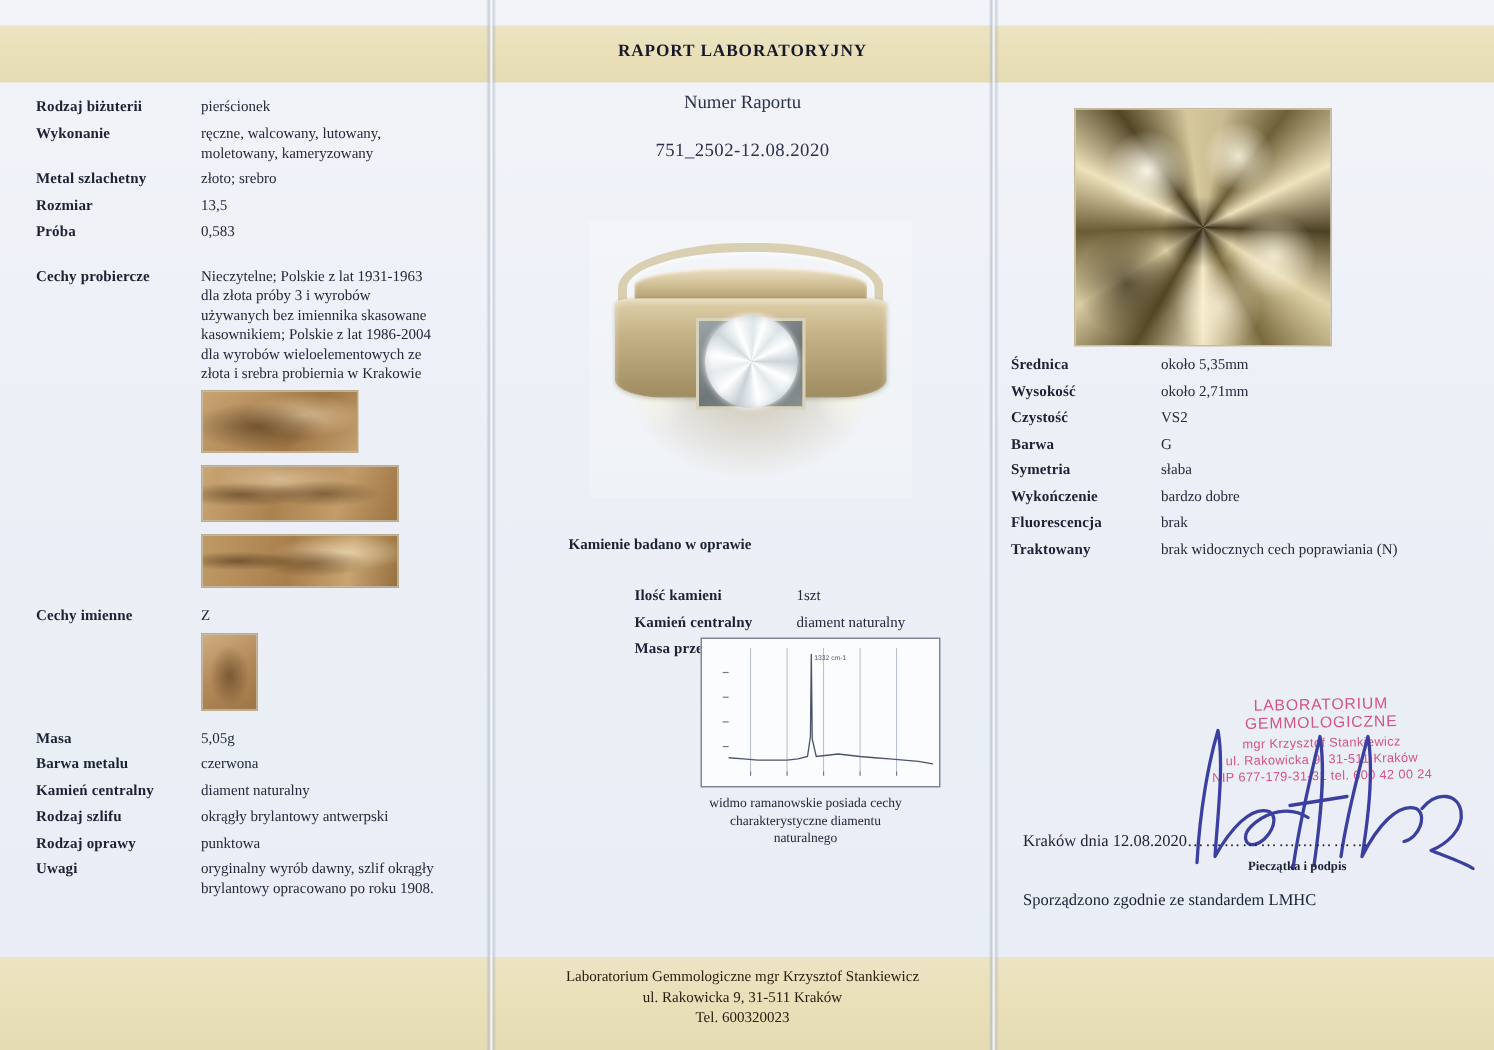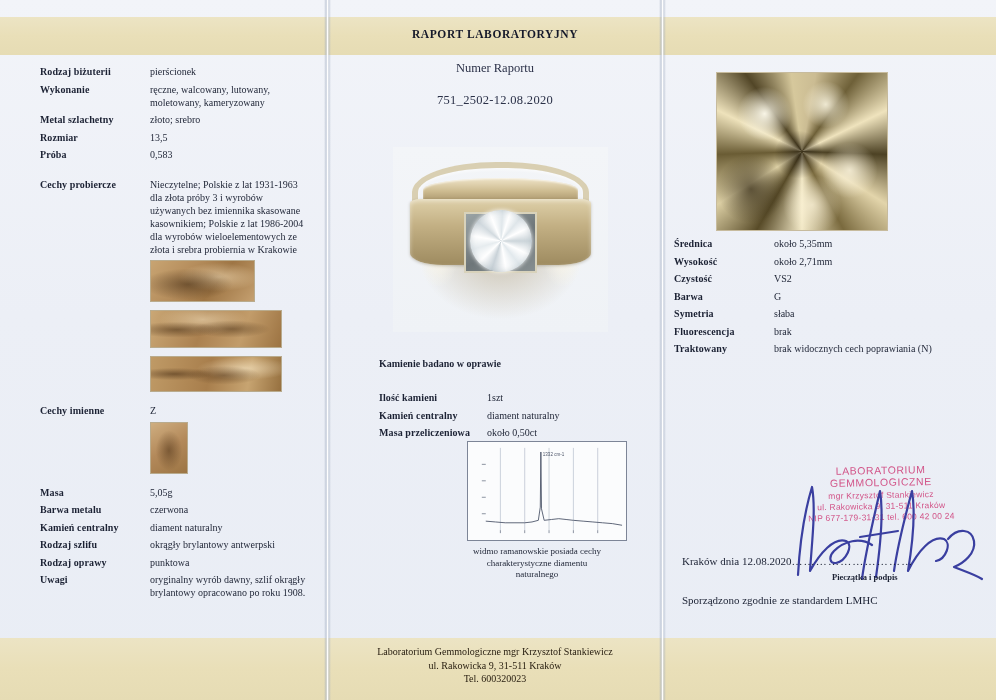--- a/index.html
+++ b/index.html
@@ -59,21 +59,21 @@
   .row { display: flex; align-items: flex-start; margin-bottom: 4.5px; }
   .row .lbl { width: 112px; flex: 0 0 112px; line-height: 13px; }
   .row .val { line-height: 13px; }
   .val .cont { display: block; }
 
   
   #panel-left {
     position: absolute;
     left: 0; top: 55px;
     width: 324px; height: 583px;
-    padding: 10px 12px 0 40px;
+    padding: 10px 12px 0 24px;
   }
   #panel-left .row .lbl { width: 110px; flex: 0 0 110px; }
 
   .spacer-sm { height: 12px; }
 
   
   .hallmark {
     margin-left: 110px;
     border: 1px solid #b9ab8d;
     background-size: cover;
@@ -196,27 +196,27 @@
         #ffffff 320deg, #e0e7eb 345deg, #ffffff 360deg);
     box-shadow: 0 0 4px rgba(255,255,255,.9), inset 0 0 6px rgba(130,145,155,.35);
   }
 
   
   #stone-facts {
     position: absolute;
     left: 48px; top: 341px;
     width: 270px;
   }
-  #stone-facts .row .lbl { width: 108px; flex: 0 0 108px; }
+  #stone-facts .row .lbl { width: 108px; flex: 0 0 108px; margin-left: 44px; }
   #stone-facts .heading { font-weight: bold; font-size: 10px; color:#1c2234; margin-bottom: 22px; }
 
   
   #raman-wrap {
     position: absolute;
-    left: 88px; top: 424px;
+    left: 88px; top: 408px;
     width: 188px;
     padding-left: 48px;
   }
   #raman-plot {
     position: relative;
     width: 160px; height: 100px;
     border: 1px solid #7d8597;
     background: #fbfcfd;
   }
   #raman-svg { display: block; width: 100%; height: 100%; }
@@ -502,20 +502,24 @@
       </div>
       <div class="row">
         <span class="lbl">Barwa</span>
         <span class="val">G</span>
       </div>
       <div class="row">
         <span class="lbl">Symetria</span>
         <span class="val">słaba</span>
       </div>
       <div class="row">
+        <span class="lbl">Wykończenie</span>
+        <span class="val">bardzo dobre</span>
+      </div>
+      <div class="row">
         <span class="lbl">Fluorescencja</span>
         <span class="val">brak</span>
       </div>
       <div class="row">
         <span class="lbl">Traktowany</span>
         <span class="val">brak widocznych cech poprawiania (N)</span>
       </div>
     </div>
 
     <div id="lab-stamp">

